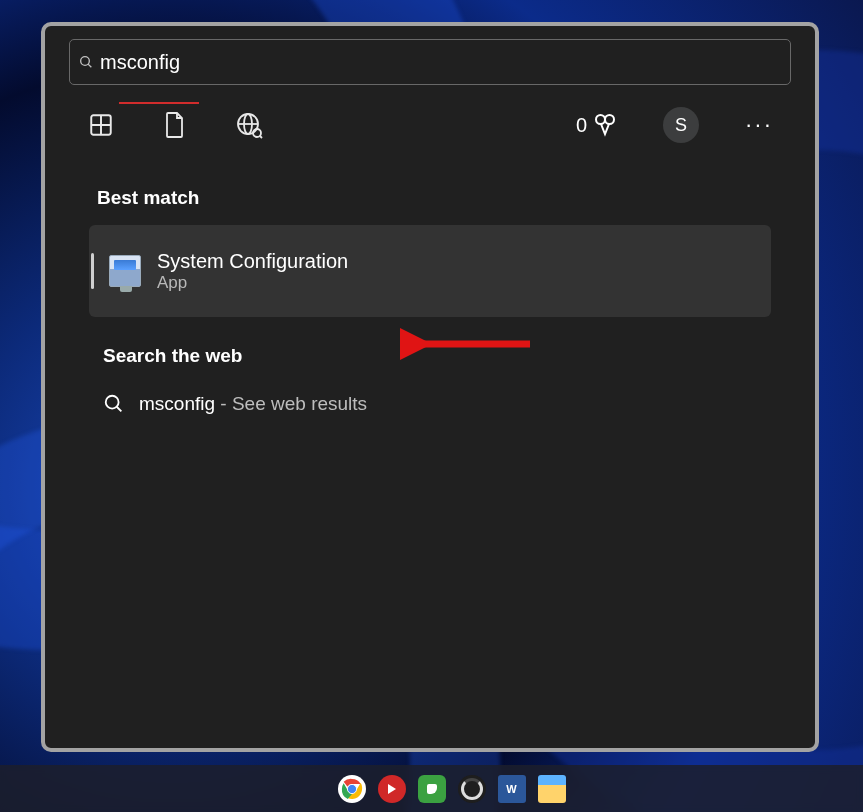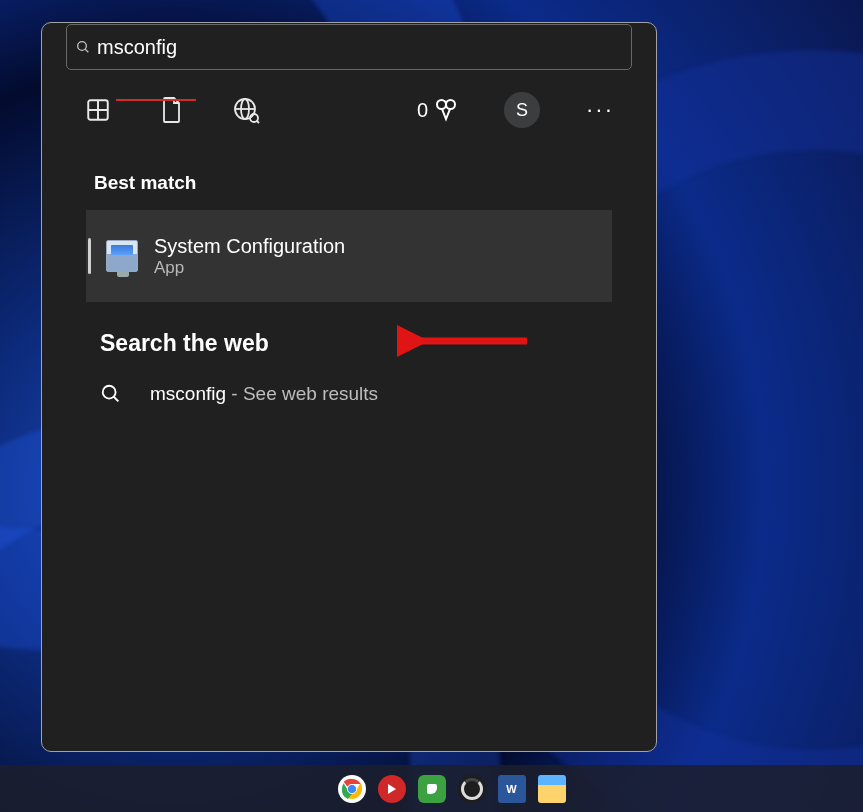--- a/index.html
+++ b/index.html
@@ -11,25 +11,25 @@
   
   .ring { position: absolute; border-radius: 50%; border: 60px solid rgba(30,80,220,0.35); filter: blur(2px); }
   .r1 { width: 900px; height: 900px; left: -400px; top: -250px; border-width: 120px; }
   .r2 { width: 800px; height: 800px; right: -350px; top: 50px; border-width: 100px; border-color: rgba(20,50,160,0.4); }
   .r3 { width: 700px; height: 700px; left: -200px; bottom: -300px; border-width: 90px; border-color: rgba(40,100,255,0.25); }
 
   
   .panel {
     position: absolute;
     left: 41px; top: 22px;
-    width: 616px; height: 730px;
+    width: 778px; height: 730px;
     background: #202020;
-    border: 1px solid #a3a3a3;
+    border: 4px solid #a3a3a3;
     border-radius: 10px;
-    padding-top: 1px;
+    padding-top: 13px;
     color: #fff;
   }
   .search-wrap {
     margin: 0 24px;
     height: 46px;
     border: 1px solid #686868;
     border-radius: 5px;
     display: flex;
     align-items: center;
     padding: 0 8px;
@@ -71,21 +71,21 @@
   .dots { font-size: 22px; color: #fff; letter-spacing: 2px; }
 
   .section-label {
     font-size: 19px; font-weight: 700;
     margin: 44px 0 0 52px;
     color: #fff;
   }
   .match {
     margin: 16px 44px 0 44px;
     background: #333333;
-    border-radius: 0;
+    border-radius: 6px;
     height: 92px;
     display: flex;
     align-items: center;
     padding: 0 14px;
     position: relative;
   }
   .match-bar {
     position: absolute; left: 2px; top: 28px; width: 3px; height: 36px;
     background: #d0d0d0; border-radius: 2px;
   }
@@ -104,26 +104,26 @@
   }
   .match-text { display: flex; flex-direction: column; }
   .match-title { font-size: 20px; color: #fff; }
   .match-sub { font-size: 17px; color: #b8b8b8; margin-top: 0; }
 
   .arrow {
     position: absolute; left: 355px; top: 298px; pointer-events: none;
   }
 
   .web-label {
-    font-size: 23px; font-weight: 600;
+    font-size: 19px; font-weight: 600;
     margin: 28px 0 5px 58px;
   }
   .web-row {
     margin: 26px 0 0 58px;
-    display: flex; align-items: center; gap: 28px;
+    display: flex; align-items: center; gap: 14px;
     font-size: 19px; color: #fff;
   }
   .web-row .mag { width: 22px; height: 22px; }
   .web-row .sub { color: #bdbdbd; }
 
   
   .taskbar {
     position: absolute;
     left: 0; bottom: 0; width: 863px; height: 47px;
     background: rgba(28,30,44,0.85);

